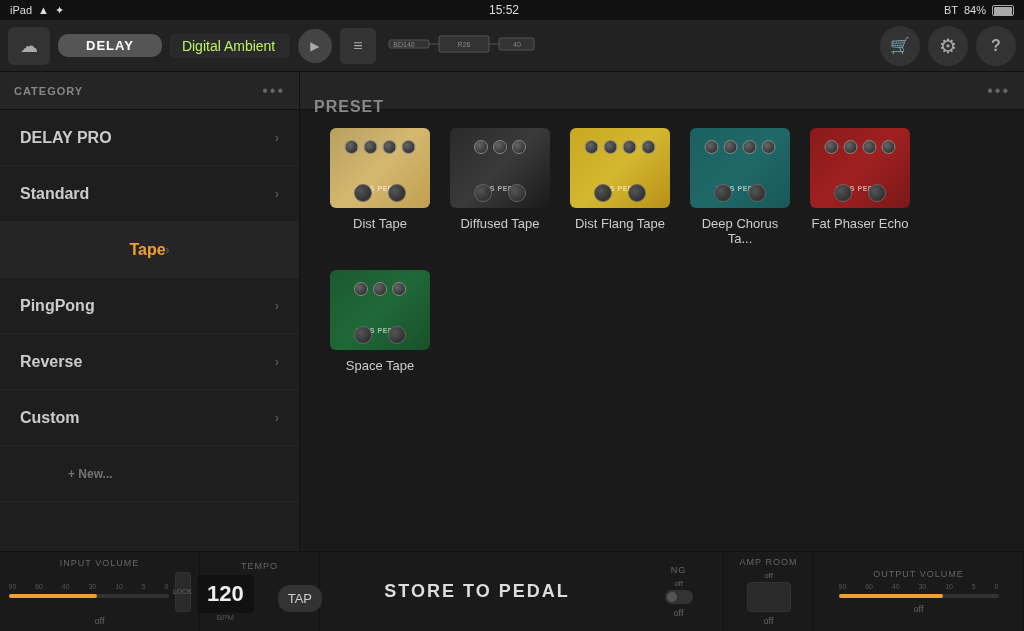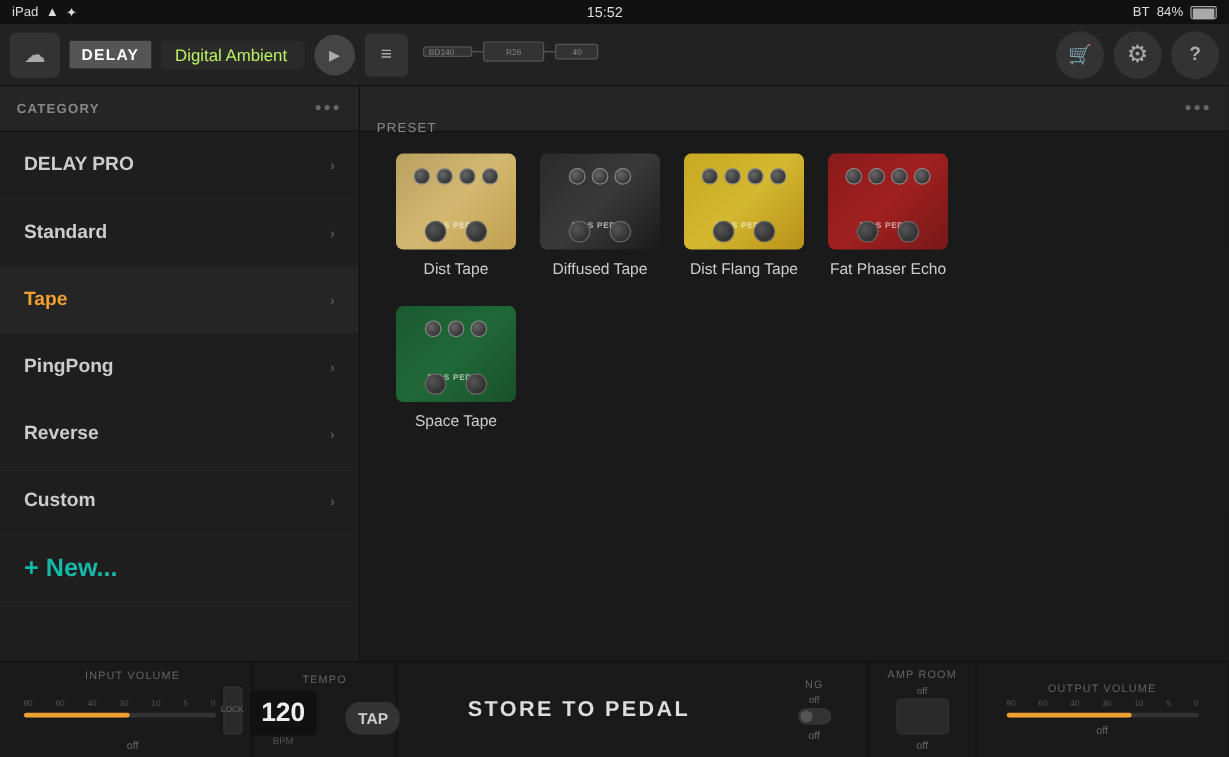--- a/index.html
+++ b/index.html
@@ -38,22 +38,22 @@
     }
     .cloud-btn {
       width: 42px; height: 38px;
       background: #333;
       border-radius: 6px;
       display: flex; align-items: center; justify-content: center;
       cursor: pointer;
     }
     .delay-badge {
       background: #555;
-      border-radius: 0;
-      padding: 4px 10px;
+      border-radius: 10px;
+      padding: 4px 28px;
       font-size: 13px;
       font-weight: bold;
       color: #fff;
       letter-spacing: 1px;
     }
     .preset-name {
       background: #2a2a2a;
       border-radius: 4px;
       padding: 4px 12px;
       font-size: 14px;
@@ -128,48 +128,48 @@
     .sidebar-items { flex: 1; overflow-y: auto; font-weight: bold; }
     .sidebar-item {
       height: 56px;
       display: flex;
       align-items: center;
       justify-content: space-between;
       padding: 0 20px;
       border-bottom: 1px solid #252525;
       cursor: pointer;
     }
-    .sidebar-item.active { background: #252525; }
+    .sidebar-item.active { background: #252525; justify-content: center; }
     .sidebar-item-label {
       font-size: 16px;
       color: #ccc;
     }
     .sidebar-item.active .sidebar-item-label { color: #f0a030; }
     .sidebar-item-arrow { color: #555; font-size: 12px; }
-    .sidebar-item.new-item .sidebar-item-label { color: #14b8a6; font-size: 21px; }
+    .sidebar-item.new-item .sidebar-item-label { color: #737373; font-size: 12px; margin-left: 48px; }
 
     
     .preset-panel {
       flex: 1;
       background: #1a1a1a;
       display: flex;
       flex-direction: column;
     }
     .preset-header {
       height: 38px;
       background: #252525;
       border-bottom: 1px solid #111;
       display: flex;
       align-items: center;
       justify-content: space-between;
       padding: 0 14px;
     }
     .preset-header-title {
-      font-size: 11px;
-      font-weight: 400;
+      font-size: 16px;
+      font-weight: 700;
       color: #888;
       letter-spacing: 1px;
       margin-top: 32px;
     }
     .preset-grid {
       flex: 1;
       padding: 18px 20px;
       display: flex;
       flex-wrap: wrap;
       gap: 0;
@@ -272,21 +272,20 @@
       text-transform: uppercase;
       margin-bottom: 4px;
     }
     .bottom-label-bottom {
       font-size: 9px;
       color: #666;
       margin-top: 4px;
     }
     .vol-slider-area {
       width: 200px;
-      margin-left: 11px;
     }
     .slider-track {
       width: 160px;
       height: 4px;
       background: #333;
       border-radius: 2px;
       position: relative;
       margin: 2px 0;
     }
     .slider-fill {
@@ -319,21 +318,21 @@
     }
     .tempo-unit {
       font-size: 8px;
       color: #555;
     }
     .tap-btn {
       background: #333;
       border-radius: 12px;
       padding: 6px 10px;
       font-size: 13px;
-      font-weight: bold;
+      font-weight: normal;
       color: #ccc;
       cursor: pointer;
     }
     .store-section {
       flex: 1;
       display: flex;
       align-items: center;
       justify-content: center;
     }
     .store-btn {
@@ -528,20 +527,36 @@
             </div>
             <div class="pedal-body-text">BIAS PEDAL</div>
             <div class="pedal-footer">
               <div class="pedal-switch"></div>
               <div class="pedal-switch"></div>
             </div>
           </div>
           <span class="preset-name-label">Dist Flang Tape</span>
         </div>
         <div class="preset-item">
+          <div class="pedal-img pedal-deepchorus">
+            <div class="pedal-knobs">
+              <div class="knob"></div>
+              <div class="knob"></div>
+              <div class="knob"></div>
+              <div class="knob"></div>
+            </div>
+            <div class="pedal-body-text">BIAS PEDAL</div>
+            <div class="pedal-footer">
+              <div class="pedal-switch"></div>
+              <div class="pedal-switch"></div>
+            </div>
+          </div>
+          <span class="preset-name-label">Deep Chorus Ta...</span>
+        </div>
+        <div class="preset-item">
           <div class="pedal-img pedal-fatphaser">
             <div class="pedal-knobs">
               <div class="knob"></div>
               <div class="knob"></div>
               <div class="knob"></div>
               <div class="knob"></div>
             </div>
             <div class="pedal-body-text">BIAS PEDAL</div>
             <div class="pedal-footer">
               <div class="pedal-switch"></div>

